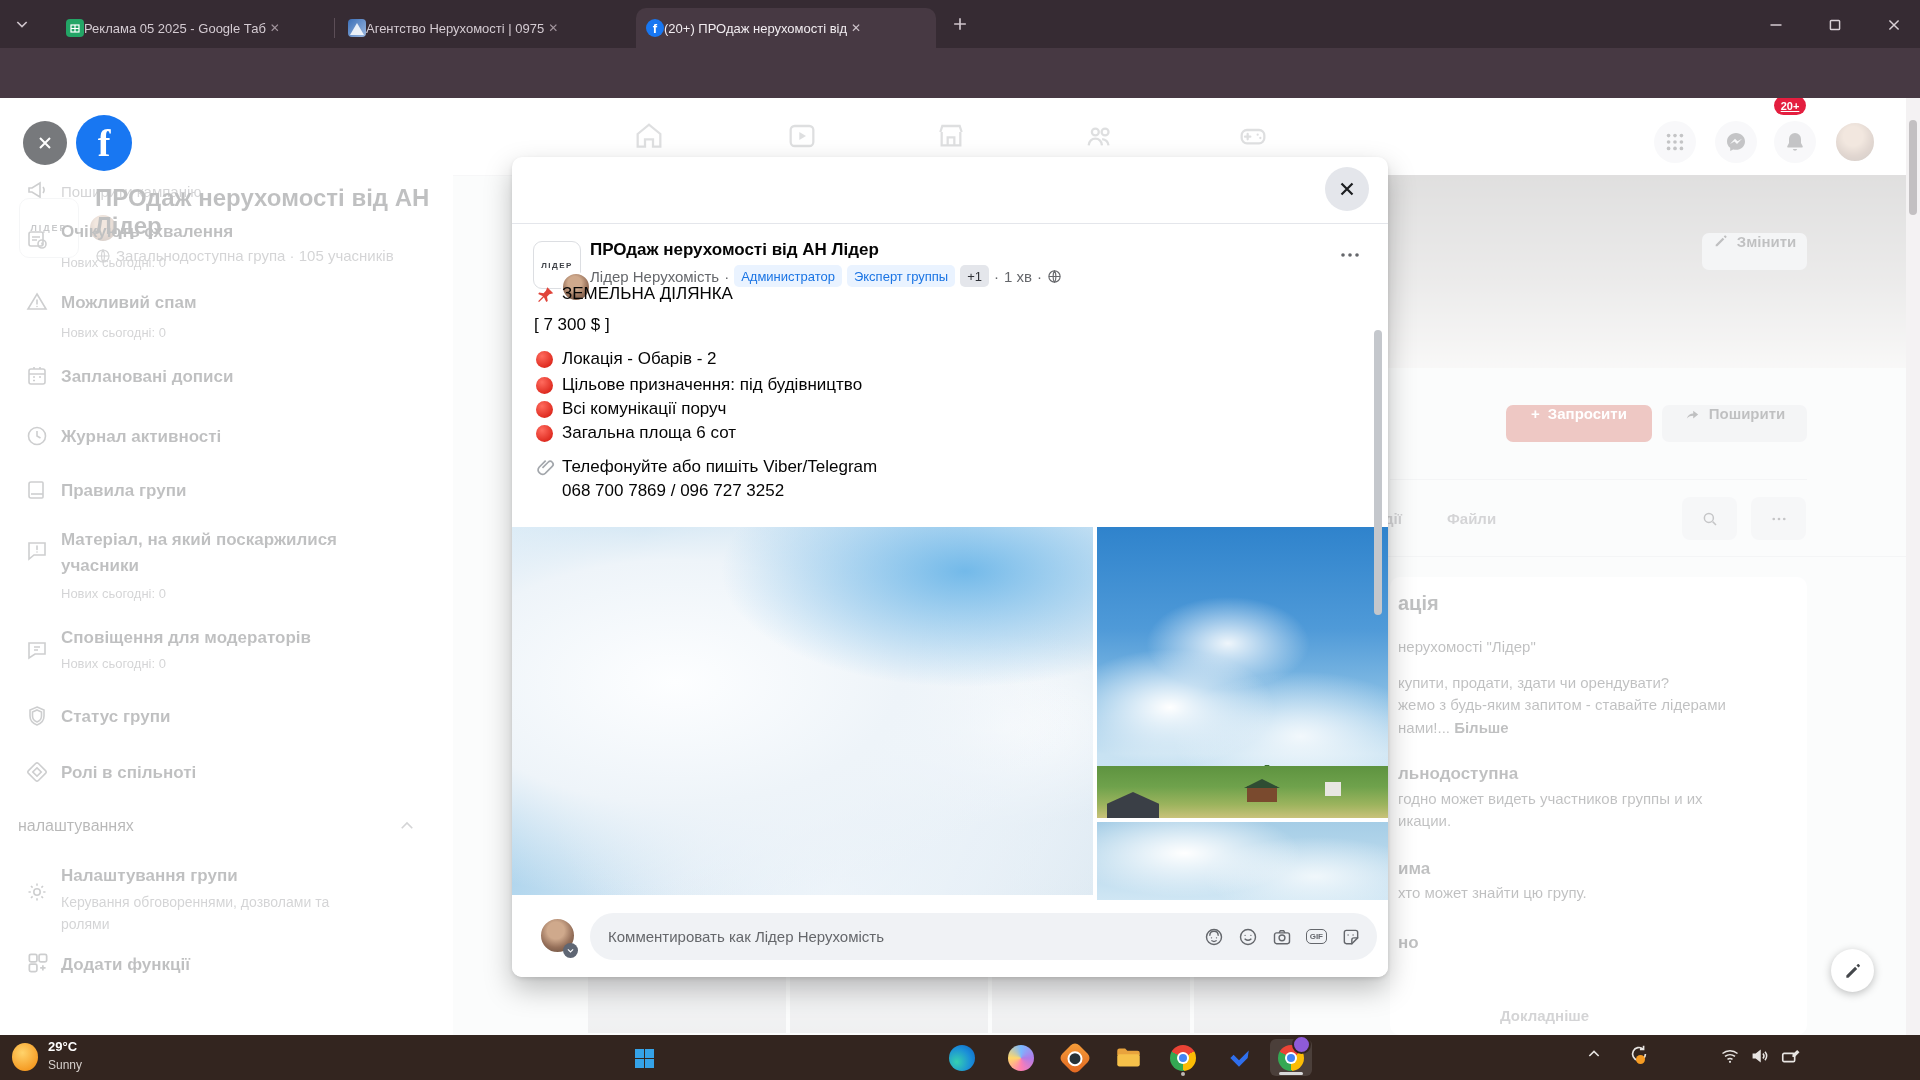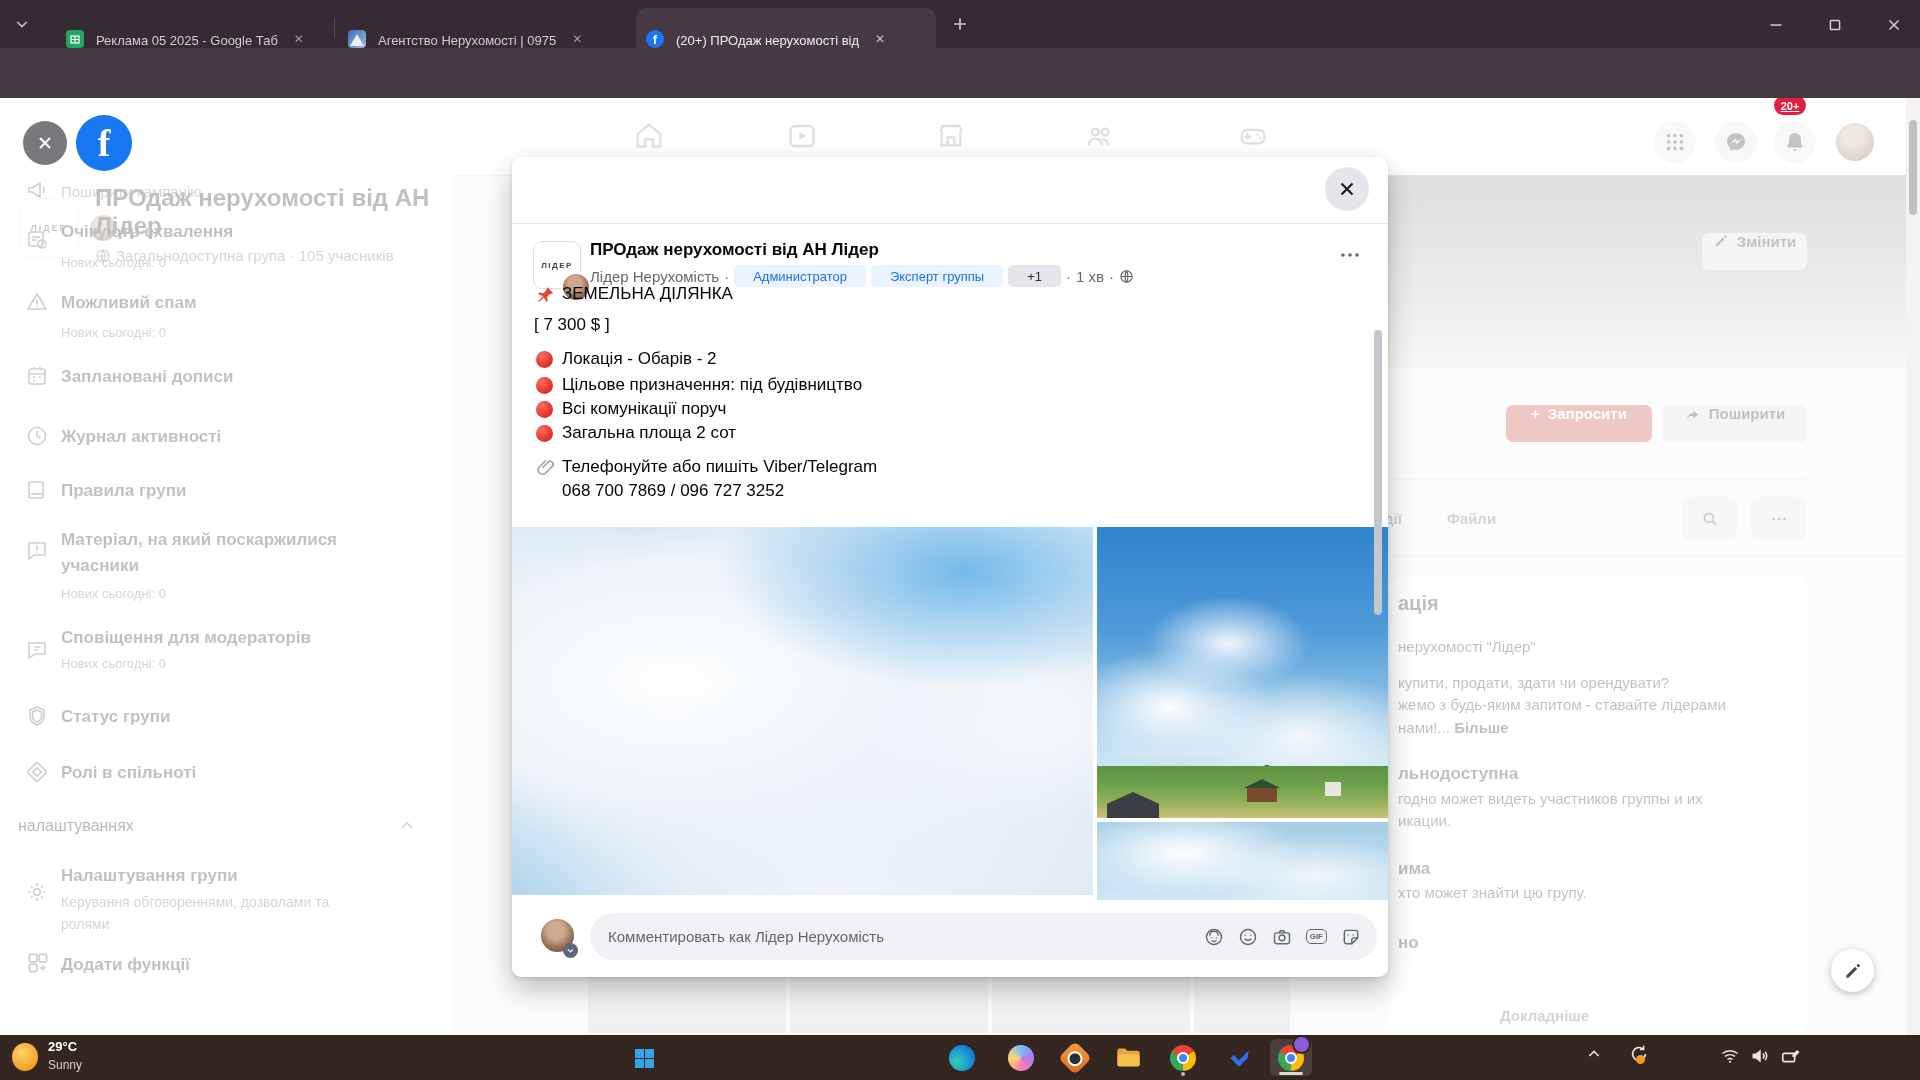--- a/index.html
+++ b/index.html
@@ -4,21 +4,21 @@
 <style>
   html,body{margin:0;padding:0;background:#111;}
   .screen{position:relative;width:1920px;height:1080px;overflow:hidden;
     font-family:"Liberation Sans",sans-serif;background:#f0f2f5;}
   .abs{position:absolute;}
   .t{position:absolute;white-space:nowrap;}
   svg{display:block;}
 
   
   .tabstrip{position:absolute;left:0;top:0;width:1920px;height:48px;background:#362b33;}
-  .tab{position:absolute;top:8px;height:40px;border-radius:10px 10px 0 0;display:flex;align-items:flex-end;gap:12px;padding:0 10px;box-sizing:border-box;}
+  .tab{position:absolute;top:8px;height:40px;border-radius:10px 10px 0 0;display:flex;align-items:center;gap:0;padding:0 10px;box-sizing:border-box;}
   .tab .title{font-size:13px;color:#d4cbd2;overflow:hidden;max-width:190px;text-overflow:ellipsis;white-space:nowrap;}
   .tab.active{background:#473943;}
   .tab.active .title{color:#f2edf1;}
   .tabx{width:18px;height:18px;border-radius:50%;color:#a3969e;font-size:12px;display:flex;align-items:center;justify-content:center;flex:none;}
   .tabsep{position:absolute;top:18px;width:1px;height:20px;background:#5c4e57;}
   .favicon{width:18px;height:18px;flex:none;border-radius:4px;}
   .toolbar{position:absolute;left:0;top:48px;width:1920px;height:50px;background:#473943;}
   .navic{position:absolute;top:63px;width:24px;height:24px;color:#d9d0d6;}
   .omnibox{position:absolute;left:153px;top:62px;width:1572px;height:33px;border-radius:17px;background:#352a32;display:flex;align-items:center;}
   .omnibox .url{font-size:15px;color:#e8e2e6;margin-left:40px;}
@@ -48,21 +48,21 @@
 
   
   .modal{position:absolute;left:512px;top:59px;width:876px;height:820px;background:#fff;border-radius:10px;
     box-shadow:0 12px 28px rgba(0,0,0,.25),0 2px 4px rgba(0,0,0,.1);}
   .mhead{position:absolute;left:0;top:0;width:876px;height:66px;border-bottom:1px solid #e4e6eb;}
   .mtitle{position:absolute;left:0;top:20px;width:876px;text-align:center;font-size:24px;font-weight:700;color:#050505;}
   .mclose{position:absolute;left:813px;top:10px;width:44px;height:44px;border-radius:50%;background:#e4e6eb;color:#1c1e21;display:flex;align-items:center;justify-content:center;}
   .pavatar{position:absolute;left:21px;top:84px;width:46px;height:46px;background:#fff;border:1px solid #dcdee2;border-radius:9px;display:flex;align-items:center;justify-content:center;font-size:8px;letter-spacing:1.5px;font-weight:700;color:#3b3e44;}
   .pname{position:absolute;left:78px;top:83px;font-size:17px;font-weight:600;color:#050505;}
   .meta{position:absolute;left:78px;top:108px;display:flex;align-items:center;gap:5px;font-size:15px;color:#65676b;}
-  .pill{height:22px;padding:0 19px;border-radius:5px;background:#eaf3ff;color:#1a74e4;font-size:13px;font-weight:500;display:flex;align-items:center;}
+  .pill{height:22px;padding:0 7px;border-radius:5px;background:#eaf3ff;color:#1a74e4;font-size:13px;font-weight:500;display:flex;align-items:center;}
   .pill.grey{background:#e4e6eb;color:#2f3136;}
   .ptxt{position:absolute;font-size:17px;color:#050505;white-space:nowrap;}
   .dotred{position:absolute;width:17px;height:17px;border-radius:50%;background:radial-gradient(circle at 35% 30%,#ff6b5e,#e02d22 70%,#b71c12);}
   .photoL{position:absolute;left:0;top:370px;width:581px;height:368px;overflow:hidden;
     background:
       radial-gradient(60% 45% at 78% 12%, rgba(108,182,232,.95) 0, rgba(108,182,232,0) 70%),
       radial-gradient(70% 60% at 28% 42%, #fdfeff 0, #eef4f9 55%, rgba(238,244,249,0) 100%),
       radial-gradient(55% 45% at 62% 80%, #e9f1f8 0, rgba(233,241,248,0) 100%),
       radial-gradient(40% 35% at 85% 55%, rgba(255,255,255,.95) 0, rgba(255,255,255,0) 75%),
       linear-gradient(115deg,#cfe6f5 0%,#a9d2ec 18%,#dfecf6 45%,#f2f7fb 65%,#dde9f2 100%);}
@@ -518,21 +518,21 @@
       <div class="ptxt" style="left:50px;top:127px;">ЗЕМЕЛЬНА ДІЛЯНКА</div>
       <div class="ptxt" style="left:22px;top:158px;">[ 7 300 $ ]</div>
 
       <span class="dotred" style="left:24px;top:194px;"></span>
       <div class="ptxt" style="left:50px;top:192px;">Локація - Обарів - 2</div>
       <span class="dotred" style="left:24px;top:220px;"></span>
       <div class="ptxt" style="left:50px;top:218px;">Цільове призначення: під будівництво</div>
       <span class="dotred" style="left:24px;top:244px;"></span>
       <div class="ptxt" style="left:50px;top:242px;">Всі комунікації поруч</div>
       <span class="dotred" style="left:24px;top:268px;"></span>
-      <div class="ptxt" style="left:50px;top:266px;">Загальна площа 2 сот</div>
+      <div class="ptxt" style="left:50px;top:266px;">Загальна площа 6 сот</div>
 
       <div class="abs" style="left:23px;top:300px;color:#a3a7ac;">
         <svg width="21" height="21" viewBox="0 0 24 24" fill="none" stroke="currentColor" stroke-width="1.9">
             <path d="M8.5 12.5 15 6a3.3 3.3 0 0 1 4.7 4.7l-8 8a5 5 0 0 1-7-7l7.5-7.5"></path>
           </svg>
       </div>
       <div class="ptxt" style="left:50px;top:300px;">Телефонуйте або пишіть Viber/Telegram</div>
       <div class="ptxt" style="left:50px;top:324px;">068 700 7869  /  096 727 3252</div>
 
       <div class="photoL"></div>

